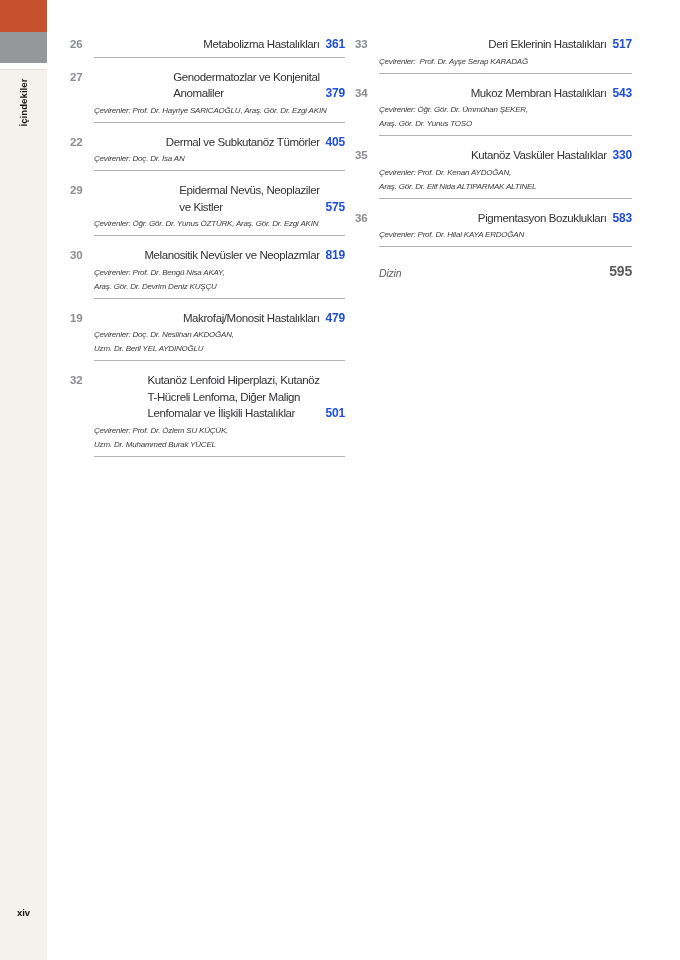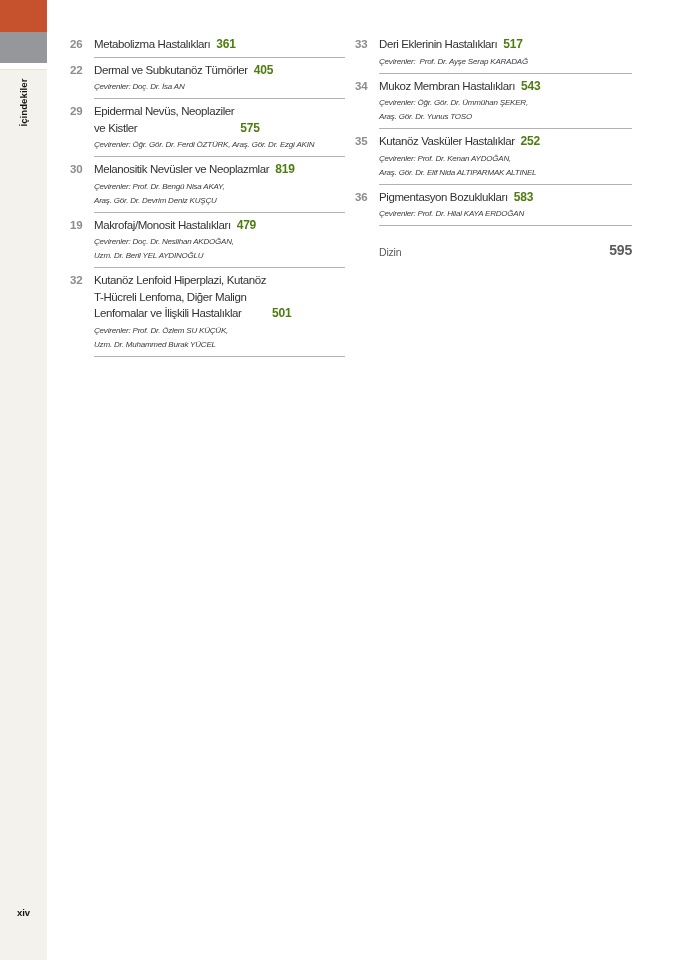--- a/index.html
+++ b/index.html
@@ -28,49 +28,49 @@
   .folio {
     position: absolute; left: 0; bottom: 42px; width: 47px;
     text-align: center; font-size: 9.5px; font-weight: bold; color: #141414;
   }
 
   
   .col { position: absolute; top: 36px; }
   .col-left  { left: 70px;  width: 275px; }
   .col-right { left: 355px; width: 277px; }
 
-  .entry { display: flex; margin-bottom: 4px; }
+  .entry { display: flex; margin-bottom: 11px; }
   .entry-num {
     flex: none; width: 24px;
     font-size: 11.5px; font-weight: bold; color: #8a8c8f;
     letter-spacing: -0.2px; line-height: 16.5px;
   }
   .entry-body { flex: 1; min-width: 0; }
-  .title-row { display: flex; justify-content: flex-start; align-items: flex-end; }
+  .title-row { display: flex; justify-content: flex-end; align-items: flex-end; }
   .entry-title {
     font-size: 11.5px; color: #323235; line-height: 16.5px;
     letter-spacing: -0.4px; white-space: pre-line;
   }
   .entry-page {
     flex: none; padding-left: 6px;
-    font-size: 12px; font-weight: bold; color: #4d7c0f;
+    font-size: 12px; font-weight: bold; color: #1d4ed8;
     line-height: 16.5px; letter-spacing: -0.2px;
   }
   .entry-trans {
     margin-top: 2px;
     font-size: 8px; font-style: italic; color: #3a3a3c;
     line-height: 14px; letter-spacing: -0.2px; white-space: pre;
   }
   .entry-rule { height: 1px; background: #b3b3b3; margin-top: 4px; }
 
   
   .index-entry { display: flex; margin-top: 16px; }
   .index-spacer { flex: none; width: 24px; }
   .index-body { flex: 1; display: flex; justify-content: space-between; align-items: flex-end; }
-  .index-title { font-size: 10.5px; color: #5a5a5c; letter-spacing: -0.2px; }
+  .index-title { font-size: 10.5px; font-style: italic; color: #5a5a5c; letter-spacing: -0.2px; }
   .index-page  { font-size: 14px; color: #5a5a5c; letter-spacing: -0.2px; font-weight: bold; }
 </style>
 </head>
 <body>
 
 <div class="side-strip">
   <div class="block-orange"></div>
   <div class="block-gray"></div>
   <div class="cream-strip"></div>
   <div class="side-tab">
@@ -85,20 +85,32 @@
     <span class="entry-num">26</span>
     <div class="entry-body">
       <div class="title-row">
         <span class="entry-title">Metabolizma Hastalıkları</span>
         <span class="entry-page">361</span>
       </div>
       <div class="entry-rule"></div>
     </div>
   </div>
 
+  <div class="entry">
+    <span class="entry-num">27</span>
+    <div class="entry-body">
+      <div class="title-row">
+        <span class="entry-title">Genodermatozlar ve Konjenital
+Anomaliler</span>
+        <span class="entry-page">379</span>
+      </div>
+      <div class="entry-trans">Çevirenler: Prof. Dr. Hayriye SARICAOĞLU, Araş. Gör. Dr. Ezgi AKIN</div>
+      <div class="entry-rule"></div>
+    </div>
+  </div>
 
   <div class="entry">
     <span class="entry-num">22</span>
     <div class="entry-body">
       <div class="title-row">
         <span class="entry-title">Dermal ve Subkutanöz Tümörler</span>
         <span class="entry-page">405</span>
       </div>
       <div class="entry-trans">Çevirenler: Doç. Dr. İsa AN</div>
       <div class="entry-rule"></div>
@@ -106,21 +118,21 @@
   </div>
 
   <div class="entry">
     <span class="entry-num">29</span>
     <div class="entry-body">
       <div class="title-row">
         <span class="entry-title">Epidermal Nevüs, Neoplaziler
 ve Kistler</span>
         <span class="entry-page">575</span>
       </div>
-      <div class="entry-trans">Çevirenler: Öğr. Gör. Dr. Ferdi ÖZTÜRK, Araş. Gör. Dr. Ezgi AKIN</div>
+      <div class="entry-trans">Çevirenler: Öğr. Gör. Dr. Yunus ÖZTÜRK, Araş. Gör. Dr. Ezgi AKIN</div>
       <div class="entry-rule"></div>
     </div>
   </div>
 
   <div class="entry">
     <span class="entry-num">30</span>
     <div class="entry-body">
       <div class="title-row">
         <span class="entry-title">Melanositik Nevüsler ve Neoplazmlar</span>
         <span class="entry-page">819</span>
@@ -186,21 +198,21 @@
 Araş. Gör. Dr. Yunus TOSO</div>
       <div class="entry-rule"></div>
     </div>
   </div>
 
   <div class="entry">
     <span class="entry-num">35</span>
     <div class="entry-body">
       <div class="title-row">
         <span class="entry-title">Kutanöz Vasküler Hastalıklar</span>
-        <span class="entry-page">252</span>
+        <span class="entry-page">330</span>
       </div>
       <div class="entry-trans">Çevirenler: Prof. Dr. Kenan AYDOĞAN,
 Araş. Gör. Dr. Elif Nida ALTIPARMAK ALTINEL</div>
       <div class="entry-rule"></div>
     </div>
   </div>
 
   <div class="entry">
     <span class="entry-num">36</span>
     <div class="entry-body">

